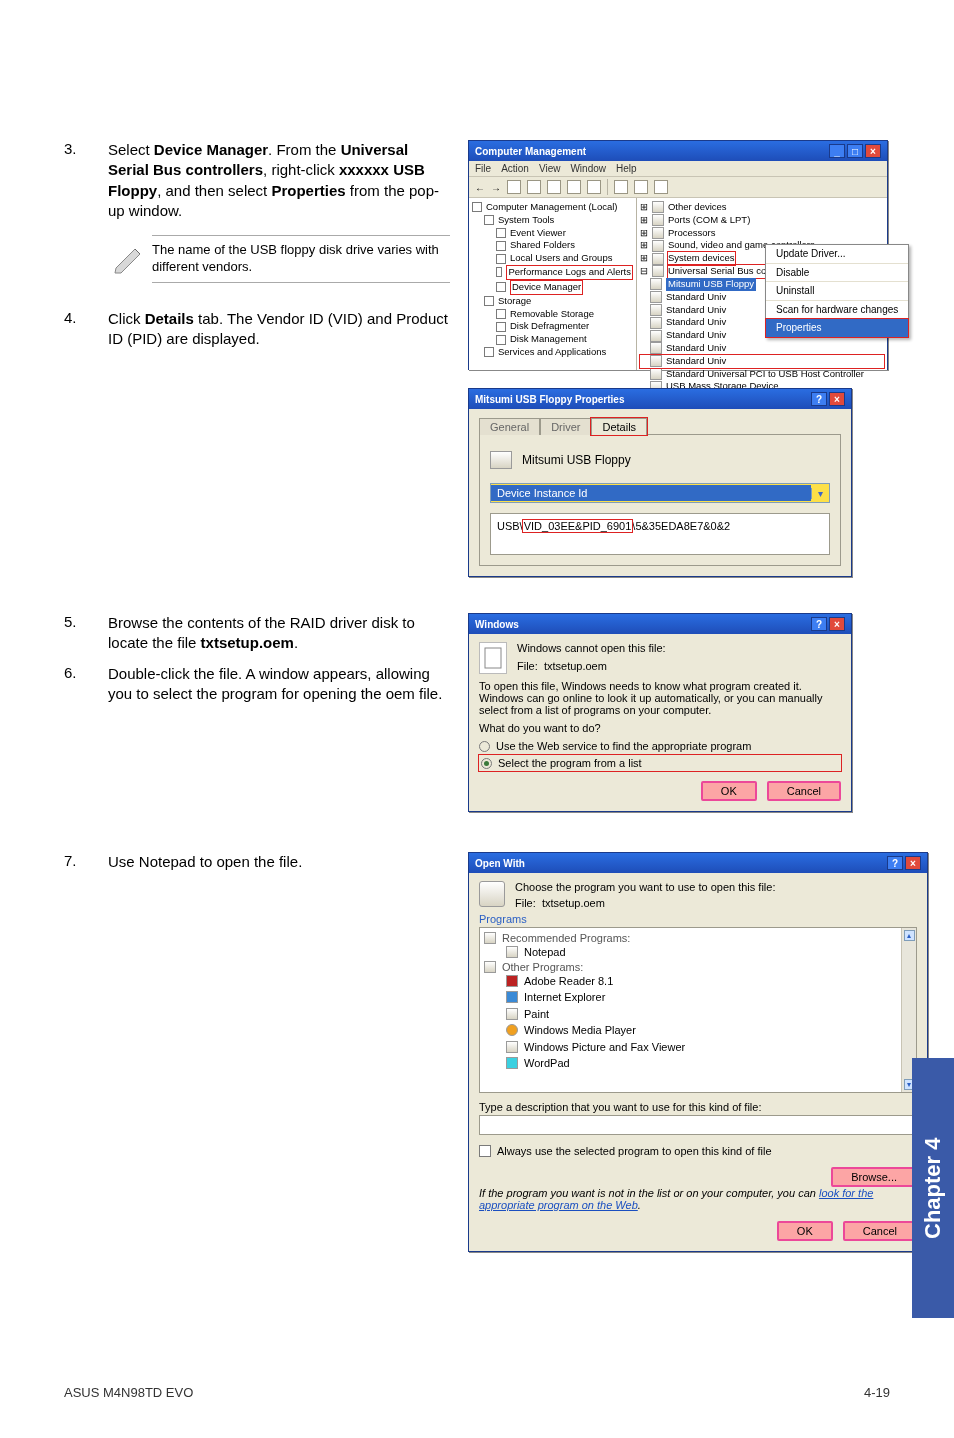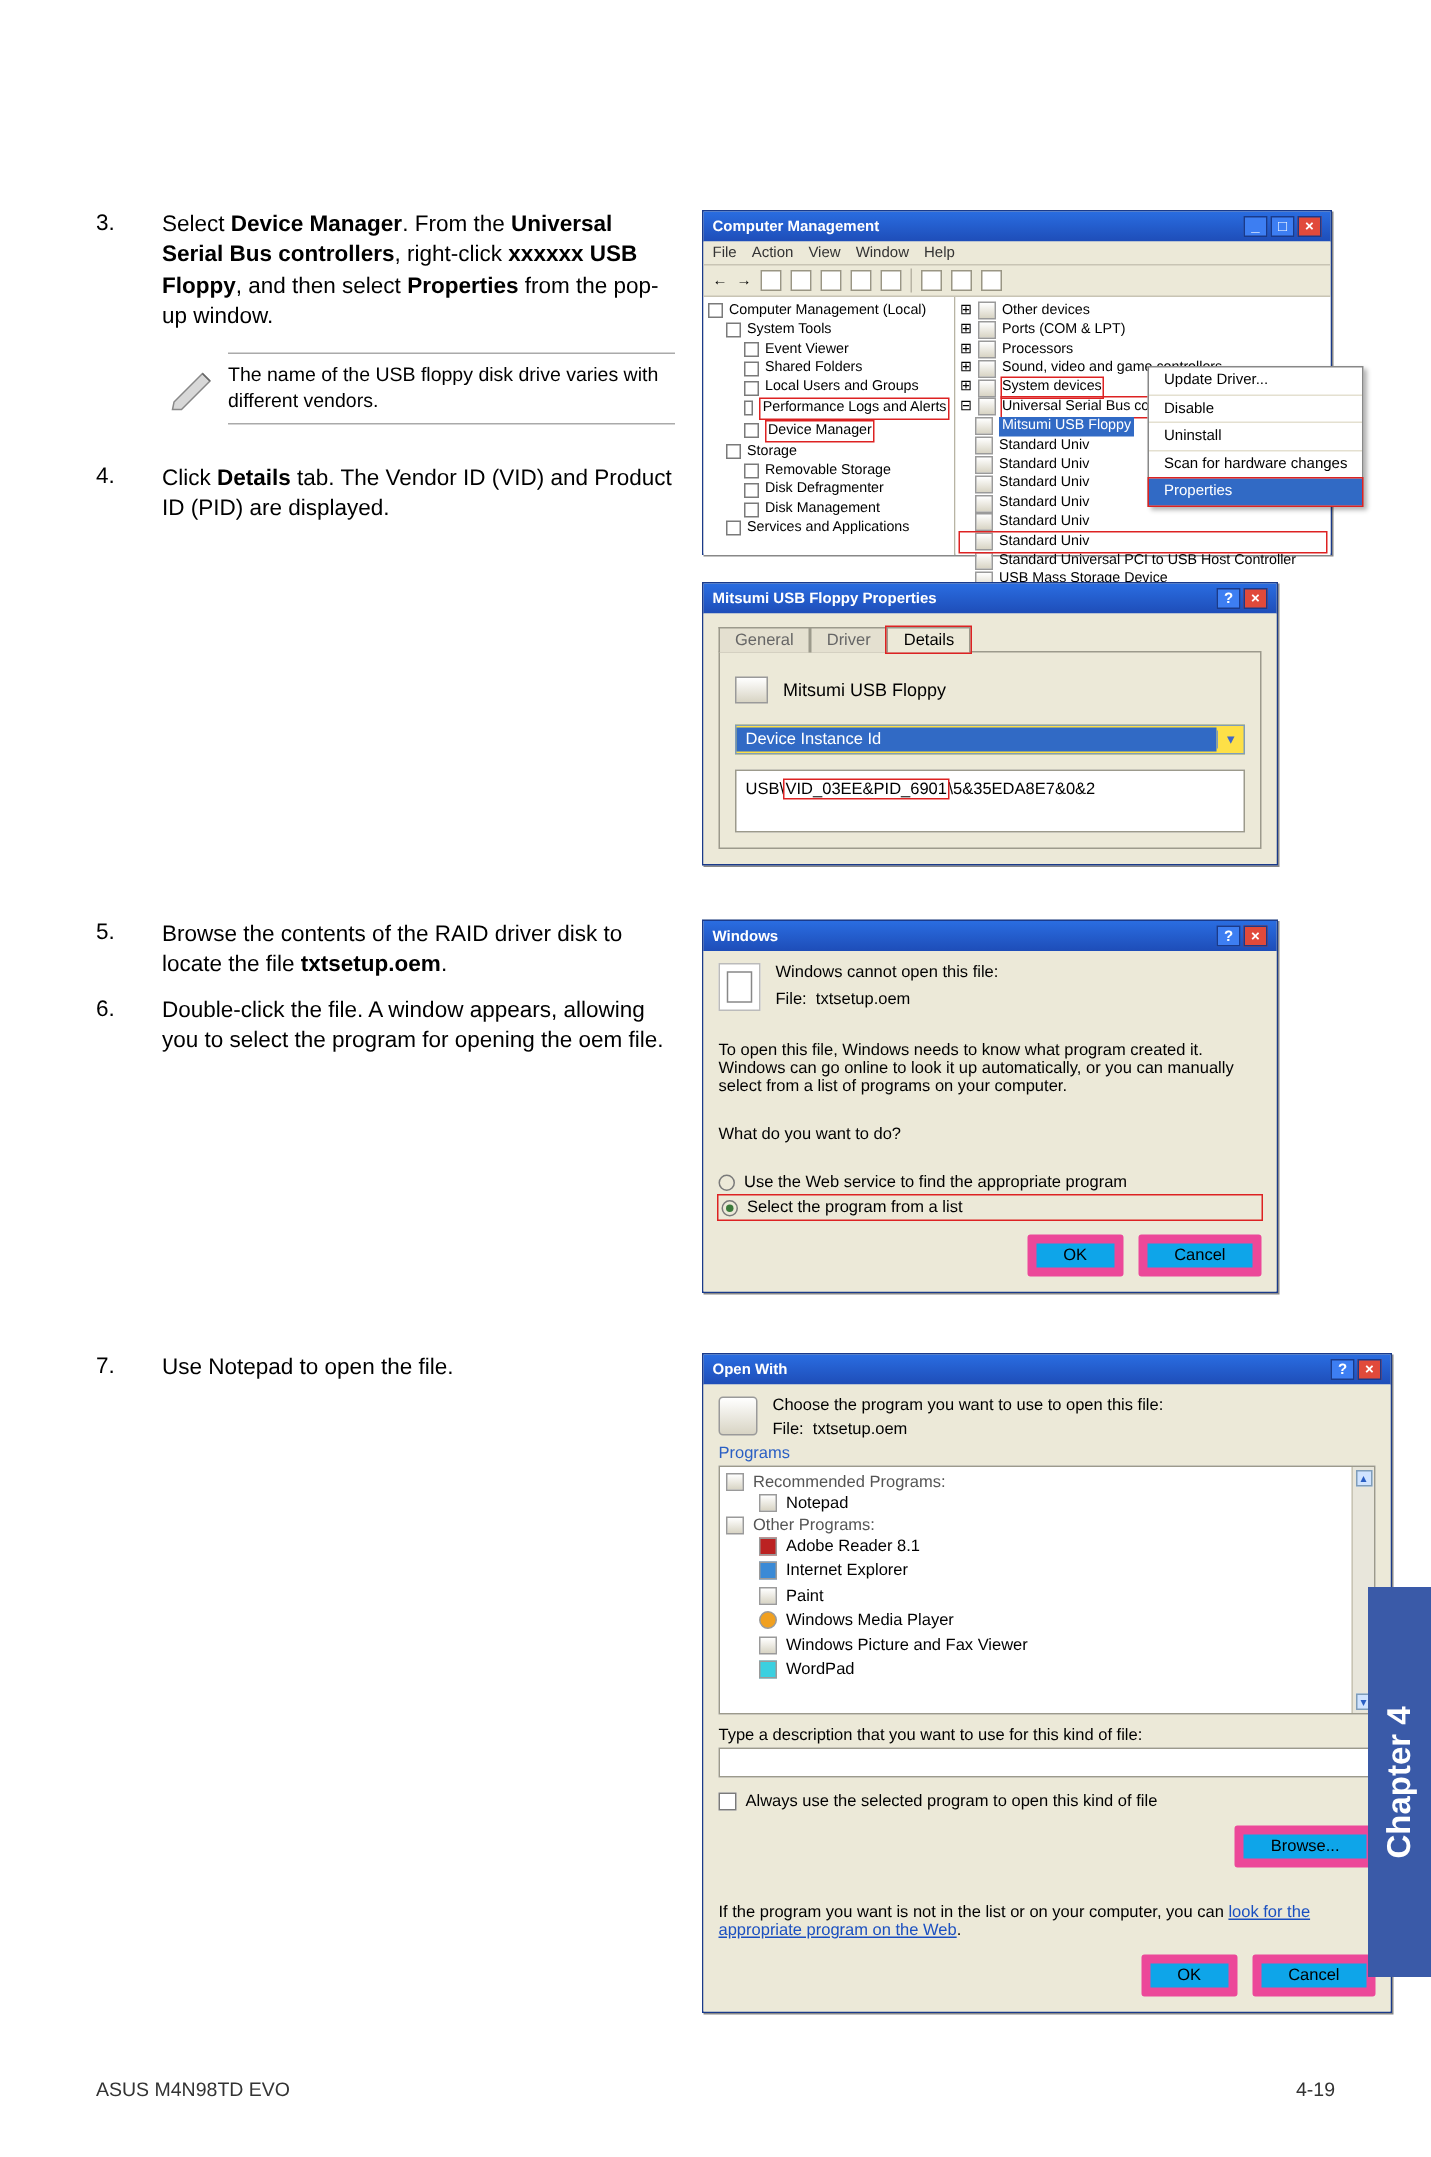--- a/index.html
+++ b/index.html
@@ -15,21 +15,21 @@
   .note .pen { width: 44px; height: 38px; flex: 0 0 44px; display:flex; align-items:center; justify-content:center; }
   .note .txt { font-size: 13px; line-height: 1.3; border-top:1px solid #aaa; border-bottom:1px solid #aaa; padding:6px 0; }
   
   .xpwin { border: 1px solid #1a3a8a; background: #ece9d8; font-size: 10px; box-shadow: 1px 1px 0 #888; margin-bottom: 10px; position: relative; }
   .xpwin .titlebar { background: linear-gradient(#2a6de1,#1e4db8); color: #fff; font-weight: bold; padding: 3px 6px; display:flex; align-items:center; justify-content:space-between; }
   .tbtns { display:flex; gap:2px; }
   .tbtn { width:16px; height:14px; display:flex; align-items:center; justify-content:center; font-size:10px; font-weight:bold; border:1px solid #1a3a8a; }
   .tbtn.help { background:#3d7ef2; color:#fff; }
   .tbtn.close { background:#e14a3b; color:#fff; }
   .xpwin .body { padding: 8px 10px 10px; background:#ece9d8; }
-  .btn { background: #0ea5e9; border: 6px solid #ec4899; border-radius:2px; padding: 2px 18px; font-size: 11px; }
+  .btn { background: #fca5a5; border: 2px solid #ec4899; border-radius:2px; padding: 2px 18px; font-size: 11px; }
   .btnrow { display:flex; justify-content:flex-end; gap:10px; margin-top:10px; }
   
   .cm { width: 420px; height: 230px; }
   .cm .menubar { background:#ece9d8; padding:2px 6px; font-size:10px; color:#333; display:flex; gap:10px; }
   .cm .toolbar { background:#ece9d8; padding:2px 6px; display:flex; gap:6px; align-items:center; border-top:1px solid #c8c4b4; border-bottom:1px solid #c8c4b4; }
   .cm .toolbar .ic { width:14px; height:14px; border:1px solid #9a9684; background:#fff; }
   .cm .panes { display:flex; height: 172px; }
   .cm .tree { width: 168px; background:#fff; border-right:1px solid #b8b4a4; padding:3px 3px; font-size:9.5px; line-height:1.35; overflow:hidden; }
   .cm .tree .item { display:flex; align-items:center; gap:4px; white-space: nowrap; }
   .cm .tree .indent1 { padding-left: 12px; }
@@ -56,21 +56,21 @@
   .props .devrow { display:flex; align-items:center; gap:10px; margin:6px 0 14px; font-size:12px; }
   .props .dd { background:#fde047; border:1px solid #7f9db9; height:20px; display:flex; align-items:center; }
   .props .dd .chosen { flex:1; background:#316ac5; color:#fff; padding:2px 6px; font-size:11px; }
   .props .dd .arrow { width:18px; text-align:center; border-left:1px solid #7f9db9; color:#3e65c8; }
   .props .idbox { margin-top:10px; background:#fff; border:1px solid #9c9a8c; padding:6px 6px; height:42px; font-size:11px; }
   .props .idbox .red { outline:1.5px solid #d22; display:inline; padding:0 1px; }
   
   .wco { width: 384px; }
   .wco .iconrow { display:flex; gap:10px; align-items:flex-start; }
   .wco .iconrow .ficon { width:28px; height:32px; background:#fff; border:1px solid #bbb; display:flex; align-items:center; justify-content:center; }
-  .wco p { font-size:11px; margin:20px 0; }
+  .wco p { font-size:11px; margin:6px 0; }
   .radio { display:flex; align-items:center; gap:6px; font-size:11px; margin:3px 0; }
   .radio .r { width:11px; height:11px; border:1px solid #7a7a7a; border-radius:50%; display:inline-flex; align-items:center; justify-content:center; }
   .radio .r .dot { width:5px; height:5px; background:#3a7a3a; border-radius:50%; }
   .wco .redwrap { outline:1.5px solid #d22; padding:2px 2px; }
   
   .ow { width: 460px; }
   .ow .plabel { color:#2a5fc4; font-size:11px; margin:4px 0 2px; }
   .ow .list { background:#fff; border:1px solid #9c9a8c; height:166px; padding:4px 4px; font-size:11px; overflow:hidden; position:relative; }
   .ow .list .hdr { color:#555; display:flex; align-items:center; gap:6px; }
   .ow .list .prog { padding-left:22px; display:flex; align-items:center; gap:6px; line-height:1.5; }
@@ -442,21 +442,21 @@
         </div>
         <div style="font-size:11px; margin-top:8px;">Type a description that you want to use for this kind of file:</div>
         <input class="descin" style="">
         <div class="chk">
           <span class="box"></span>
           <span>Always use the selected program to open this kind of file</span>
         </div>
         <div class="btnrow">
               <button class="btn">Browse...</button>
             </div>
-        <div class="bottomtext" style="margin-top:24px;">
+        <div class="bottomtext" style="margin-top:0;font-style:italic;">
           <span>If the program you want is not in the list or on your computer, you can </span><span class="link">look for the appropriate program on the Web</span><span>.</span>
         </div>
         <div class="btnrow">
           <button class="btn">OK</button>
           <button class="btn">Cancel</button>
         </div>
       </div>
     </div>
   </div>
 </div>

